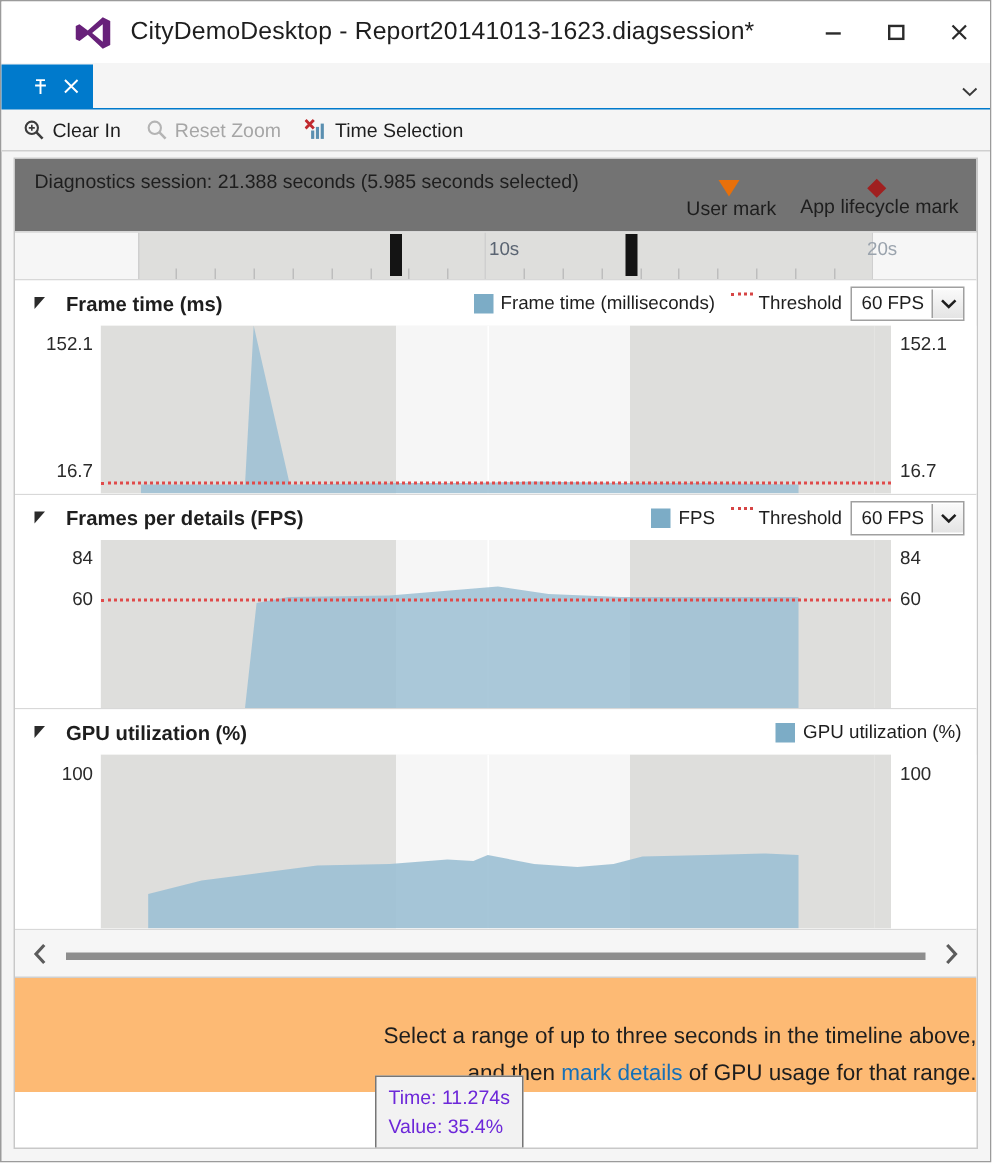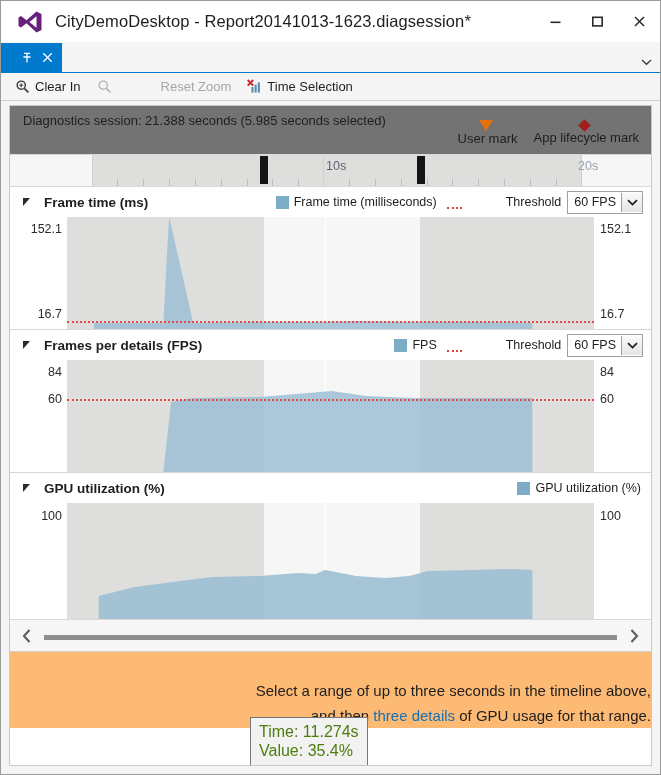--- a/index.html
+++ b/index.html
@@ -15,21 +15,21 @@
   .app{
     position:relative;width:661px;height:775px;
     border:1px solid #9b9b9b;
     box-sizing:border-box;
     background:#f5f5f5;
   }
 
   
   .titlebar{
     position:relative;height:41px;background:#ffffff;
-    display:flex;align-items:center;
+    display:flex;align-items:center;padding-left:32px;
   }
   .vs-logo{
     width:30px;height:30px;margin-left:14px;
     display:flex;align-items:center;justify-content:center;
   }
   .title-text{
     margin-left:10px;font-size:16.5px;color:#1e1e1e;
     white-space:nowrap;letter-spacing:0.1px;
   }
   .win-btns{
@@ -57,21 +57,21 @@
     position:absolute;right:8px;bottom:4px;
     color:#3a3a3a;font-size:10px;
   }
 
   
   .toolbar{
     height:27px;background:#f5f5f5;border-bottom:1px solid #cfcfcf;
     display:flex;align-items:center;padding-left:13px;
   }
   .tb-item{display:flex;align-items:center;margin-right:15px;white-space:nowrap;font-size:13px;color:#1e1e1e;}
-  .tb-item.disabled{color:#a6a6a6;gap:44px;}
+  .tb-item.disabled{color:#a6a6a6;}
   .tb-ico{width:17px;height:16px;margin-right:4px;display:flex;align-items:center;justify-content:center;}
 
   
   .content{
     position:absolute;left:8px;right:8px;top:104px;bottom:8px;
     background:#ffffff;border:1px solid #c8c8c8;box-sizing:border-box;
     overflow:hidden;
   }
 
   .sessionbar{
@@ -113,21 +113,21 @@
     position:relative;height:30px;display:flex;align-items:center;
     background:#ffffff;
   }
   .collapse{
     width:22px;display:flex;align-items:center;justify-content:center;margin-left:6px;
   }
   .chart-title{font-size:13.5px;font-weight:bold;color:#1e1e1e;margin-left:6px;white-space:nowrap;}
   .hdr-right{position:absolute;right:8px;top:0;height:30px;display:flex;align-items:center;}
   .legend{display:flex;align-items:center;margin-right:10px;font-size:12.5px;color:#1e1e1e;white-space:nowrap;}
   .swatch{width:13px;height:13px;background:#7cacc6;margin-right:5px;}
-  .thresh{display:flex;align-items:flex-end;margin-right:6px;font-size:12.5px;white-space:nowrap;gap:40px;}
+  .thresh{display:flex;align-items:flex-start;margin-right:6px;font-size:12.5px;white-space:nowrap;}
   .dashline{
     width:15px;height:0;border-top:2px dotted #d64545;margin-right:4px;
   }
   .ddl{
     display:flex;align-items:center;height:21px;border:1px solid #a0a0a0;
     background:#ffffff;font-size:12.5px;
   }
   .ddl-val{padding:0 5px 0 6px;white-space:nowrap;color:#1e1e1e;}
   .ddl-btn{
     width:20px;height:19px;margin:0;border-left:1px solid #a0a0a0;
@@ -167,21 +167,21 @@
   }
   .sc-arrow.l{left:0;}
   .sc-arrow.r{right:0;}
   .sc-track{
     position:absolute;left:34px;right:34px;top:15px;height:5px;background:#8e8e8e;
   }
 
   
   .tooltip{
     position:absolute;z-index:30;background:#f2f2f2;border:1px solid #767676;
-    padding:4px 8px 5px 8px;font-size:16px;color:#4d7c0f;line-height:19px;
+    padding:4px 8px 5px 8px;font-size:13px;color:#6d28d9;line-height:19px;
     white-space:nowrap;
   }
 
   
   .footer{
     position:relative;background:#fdba74;padding-top:26px;text-align:right;
   }
   .footer-line{font-size:15px;color:#1e1e1e;line-height:25px;}
   .link{color:#1570b8;}
 </style>
@@ -460,17 +460,17 @@
       </div>
     </div>
 
     <div class="tooltip" style="left:240px;top:611px;">
       <div>Time: 11.274s</div>
       <div>Value: 35.4%</div>
     </div>
 
     <div class="footer">
       <div class="footer-line">Select a range of up to three seconds in the timeline above,</div>
-      <div class="footer-line"><span>and then </span><span class="link">three details</span><span> of GPU usage for that range.</span></div>
+      <div class="footer-line"><span>and then </span><span class="link">mark details</span><span> of GPU usage for that range.</span></div>
     </div>
 
   </div>
 </div>
 
 </body></html>

